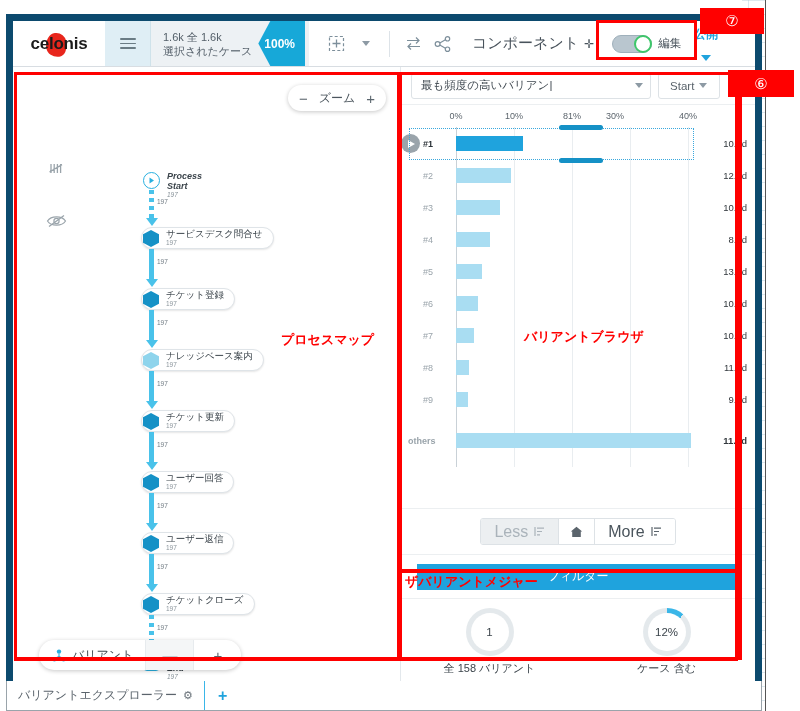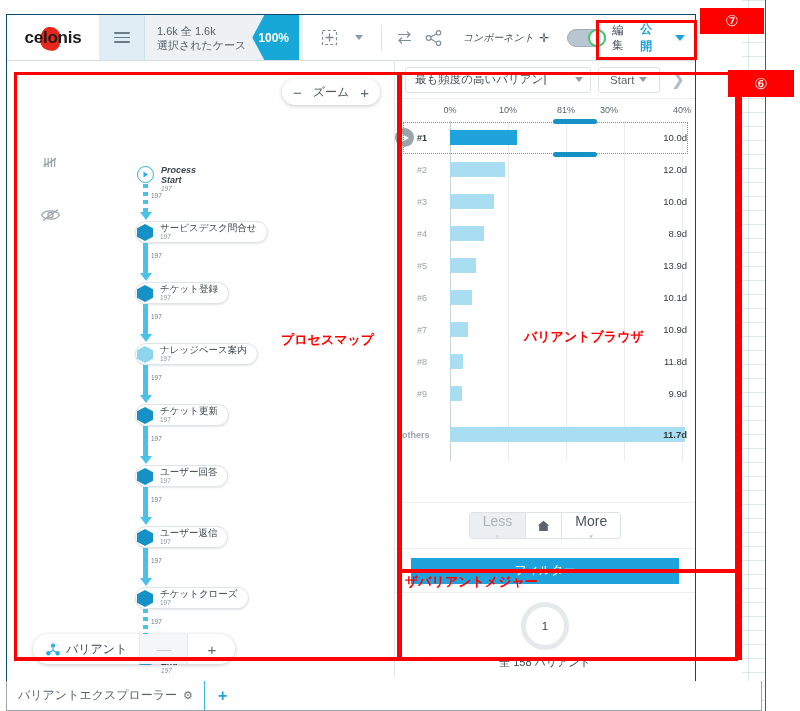--- a/index.html
+++ b/index.html
@@ -19,23 +19,23 @@
       repeating-linear-gradient(to bottom, rgba(170,200,215,.40) 0 1px, transparent 1px 14px),
       repeating-linear-gradient(to right, rgba(170,200,215,.40) 0 1px, transparent 1px 22px);
   }
   .bg-cover { position:absolute; left:0; top:0; width:742px; height:711px; background:#fff; }
   .bg-cover2 { position:absolute; left:766px; top:0; width:34px; height:711px; background:#fff; }
   .bg-vline { position:absolute; left:765px; top:0; width:1px; height:711px; background:#555; }
 
   
   .app {
     position: absolute; left: 6px; top: 14px;
-    width: 690px; height: 683px;
+    width: 756px; height: 683px;
     background: #fff;
-    border: 1px solid #0c4a6e;
+    border: 7px solid #0c4a6e;
   }
 
   
   .hdr {
     position: relative; height: 46px; width: 100%;
     border-bottom: 1px solid #d8dde2;
     display: flex; align-items: stretch;
     background: #fff;
   }
   .logo {
@@ -64,33 +64,33 @@
     display:flex; align-items:center; padding:0 10px 0 6px; height:100%;
     margin-left:6px;
     clip-path: polygon(12px 0, 100% 0, 100% 100%, 12px 100%, 0 50%);
   }
   .tools { display:flex; align-items:center; flex:1; padding-left:12px; gap:0px;}
   .tbtn {
     width:30px; height:46px; display:flex;align-items:center;justify-content:center;
     color:#7d8f9b;
   }
   .tdivider { width:1px; height:26px; background:#dde3e8; margin:0 8px; }
-  .comp-label { font-size:10px; color:#49535c; white-space:nowrap; margin-left:14px;font-style:italic;}
+  .comp-label { font-size:15px; color:#49535c; white-space:nowrap; margin-left:14px;}
   .comp-plus { font-size:12px; color:#49535c; margin-left:5px; }
   .toggle-wrap { display:flex; align-items:center; margin-left:18px; }
   .toggle {
     width:40px; height:18px; border-radius:9px;
     background:#b9c6cf; position:relative; border:1px solid #9fb0bb;
   }
   .toggle .knob {
     position:absolute; right:-1px; top:-1px; width:18px; height:18px; border-radius:50%;
     background:#fff; border:2px solid #3ec76a;
   }
   .toggle-label { font-size:11.5px; color:#49535c; margin-left:6px; }
-  .pub-wrap { display:flex; align-items:center; gap:12px; margin-left:6px; margin-right:10px;}
+  .pub-wrap { display:flex; align-items:center; gap:12px; margin-left:13px; margin-right:10px;flex-direction:column;}
   .pub-label { font-size:12px; color:#1fa3dd; font-weight:700; }
   .caret-blue { width:0;height:0;border-left:5px solid transparent;border-right:5px solid transparent;border-top:6px solid #1fa3dd;}
   .caret-gray { width:0;height:0;border-left:4.5px solid transparent;border-right:4.5px solid transparent;border-top:5.5px solid #8d9aa4;}
 
   
   .body-area { position:relative; height:617px; display:flex; background:#fff; }
 
   
   .pm { position:relative; width:388px; border-right:1px solid #e3e8ec; background:#fff; }
   .pm-inner { position:absolute; inset:0; overflow:hidden; }
@@ -188,22 +188,22 @@
   .handle { position:absolute; height:5px; background:#1591c6; border-radius:3px; }
   .playbtn {
     position:absolute; width:19px; height:19px; border-radius:50%;
     background:#9aa4ab; display:flex;align-items:center;justify-content:center;
   }
   .playbtn i { width:0;height:0;border-top:4.5px solid transparent;border-bottom:4.5px solid transparent;border-left:7px solid #fff; margin-left:2px;}
 
   .lmbar { position:absolute; left:0; right:0; bottom:0; height:46px; border-top:1px solid #eceff1;
            display:flex; align-items:center; justify-content:center; }
   .lmgroup { display:flex; height:27px; border:1px solid #dde2e6; border-radius:3px; overflow:hidden; }
-  .lmbtn { display:flex;align-items:center;justify-content:center; gap:6px; font-size:14px;
-           padding:0 13px; background:#fff; color:#4a545c; border-right:1px solid #dde2e6;flex-direction:column;}
+  .lmbtn { display:flex;align-items:center;justify-content:center; gap:6px; font-size:16px;
+           padding:0 13px; background:#fff; color:#4a545c; border-right:1px solid #dde2e6;}
   .lmbtn:last-child { border-right:none; }
   .lmbtn.dim { background:#eceff1; color:#aab3ba; }
   .lmbtn.home { padding:0 11px; color:#5b646c; }
 
   .filterbar { height:44px; display:flex; align-items:center; justify-content:center; padding:8px 16px;
                border-top:1px solid #eceff1;}
   .filterbtn { width:100%; height:26px; background:#1fa3dd; color:#fff; font-size:12px;
                display:flex;align-items:center;justify-content:center; }
 
   .measures { height:86px; position:relative; border-top:1px solid #eceff1; display:flex; }
@@ -595,20 +595,28 @@
 
         <div class="measures">
           <div class="meas">
             <div class="donut" style="background: conic-gradient(#3ab6e8 0deg 0deg, #e4e9ec 0deg 360deg);">
               <div style="width:38px;height:38px;border-radius:50%;background:#fff;display:flex;align-items:center;justify-content:center;">
                 <span>1</span>
               </div>
             </div>
             <div class="meas-lbl">全 158 バリアント</div>
           </div>
+          <div class="meas">
+            <div class="donut" style="background: conic-gradient(#3ab6e8 0deg 43deg, #e4e9ec 43deg 360deg);">
+              <div style="width:38px;height:38px;border-radius:50%;background:#fff;display:flex;align-items:center;justify-content:center;">
+                <span>12%</span>
+              </div>
+            </div>
+            <div class="meas-lbl">ケース 含む</div>
+          </div>
         </div>
 
       </div>
     </div>
   </div>
 
   <div class="tabbar">
     <div class="tab">
       <span>バリアントエクスプローラー</span>
       <span class="gear">⚙</span>

